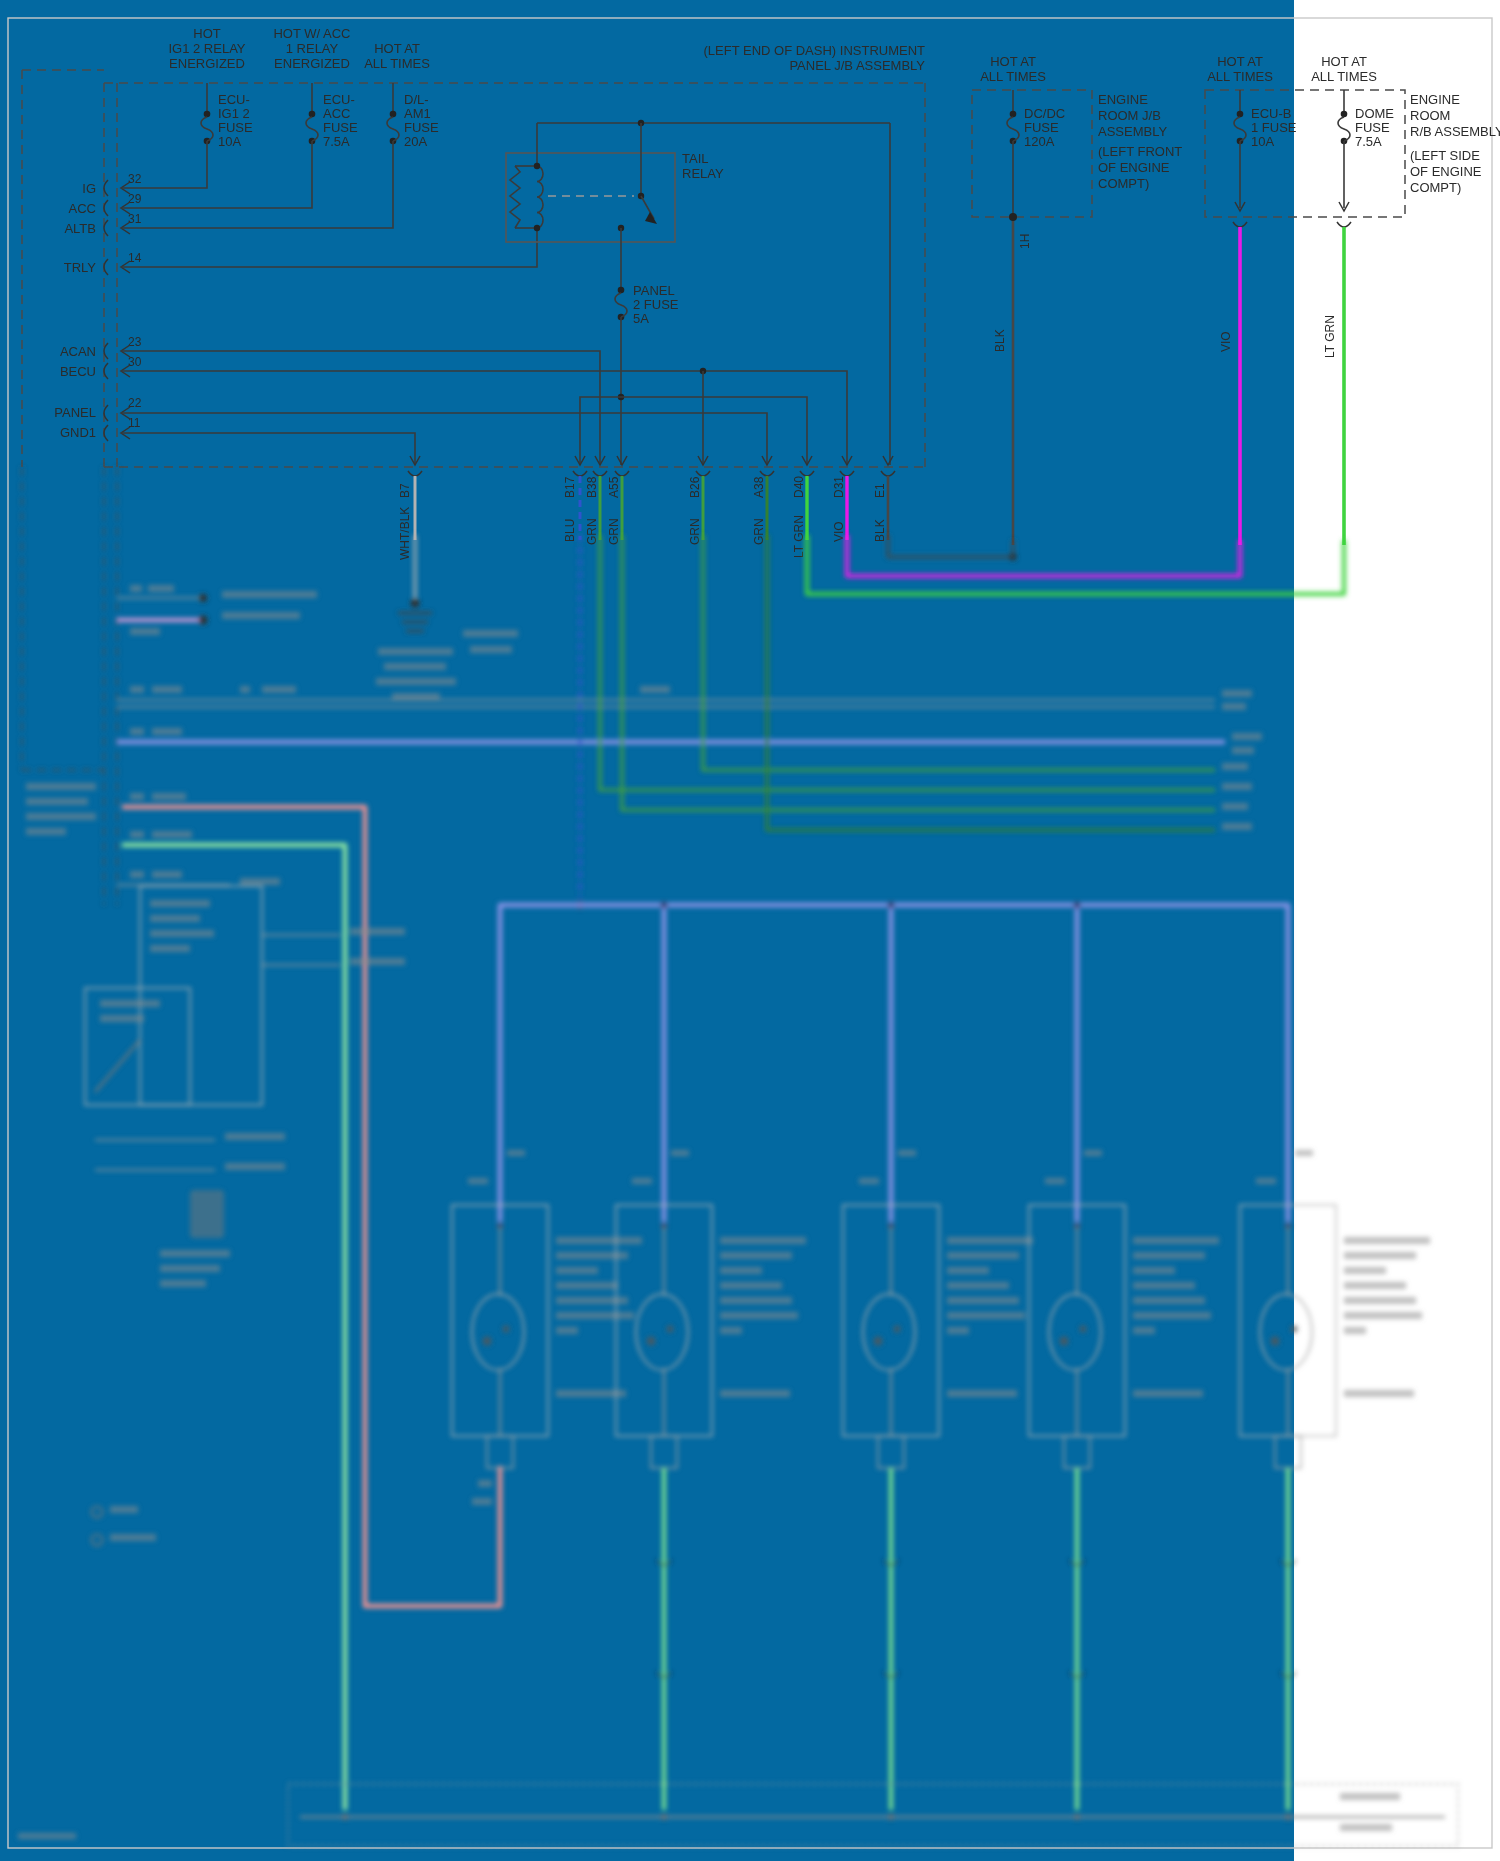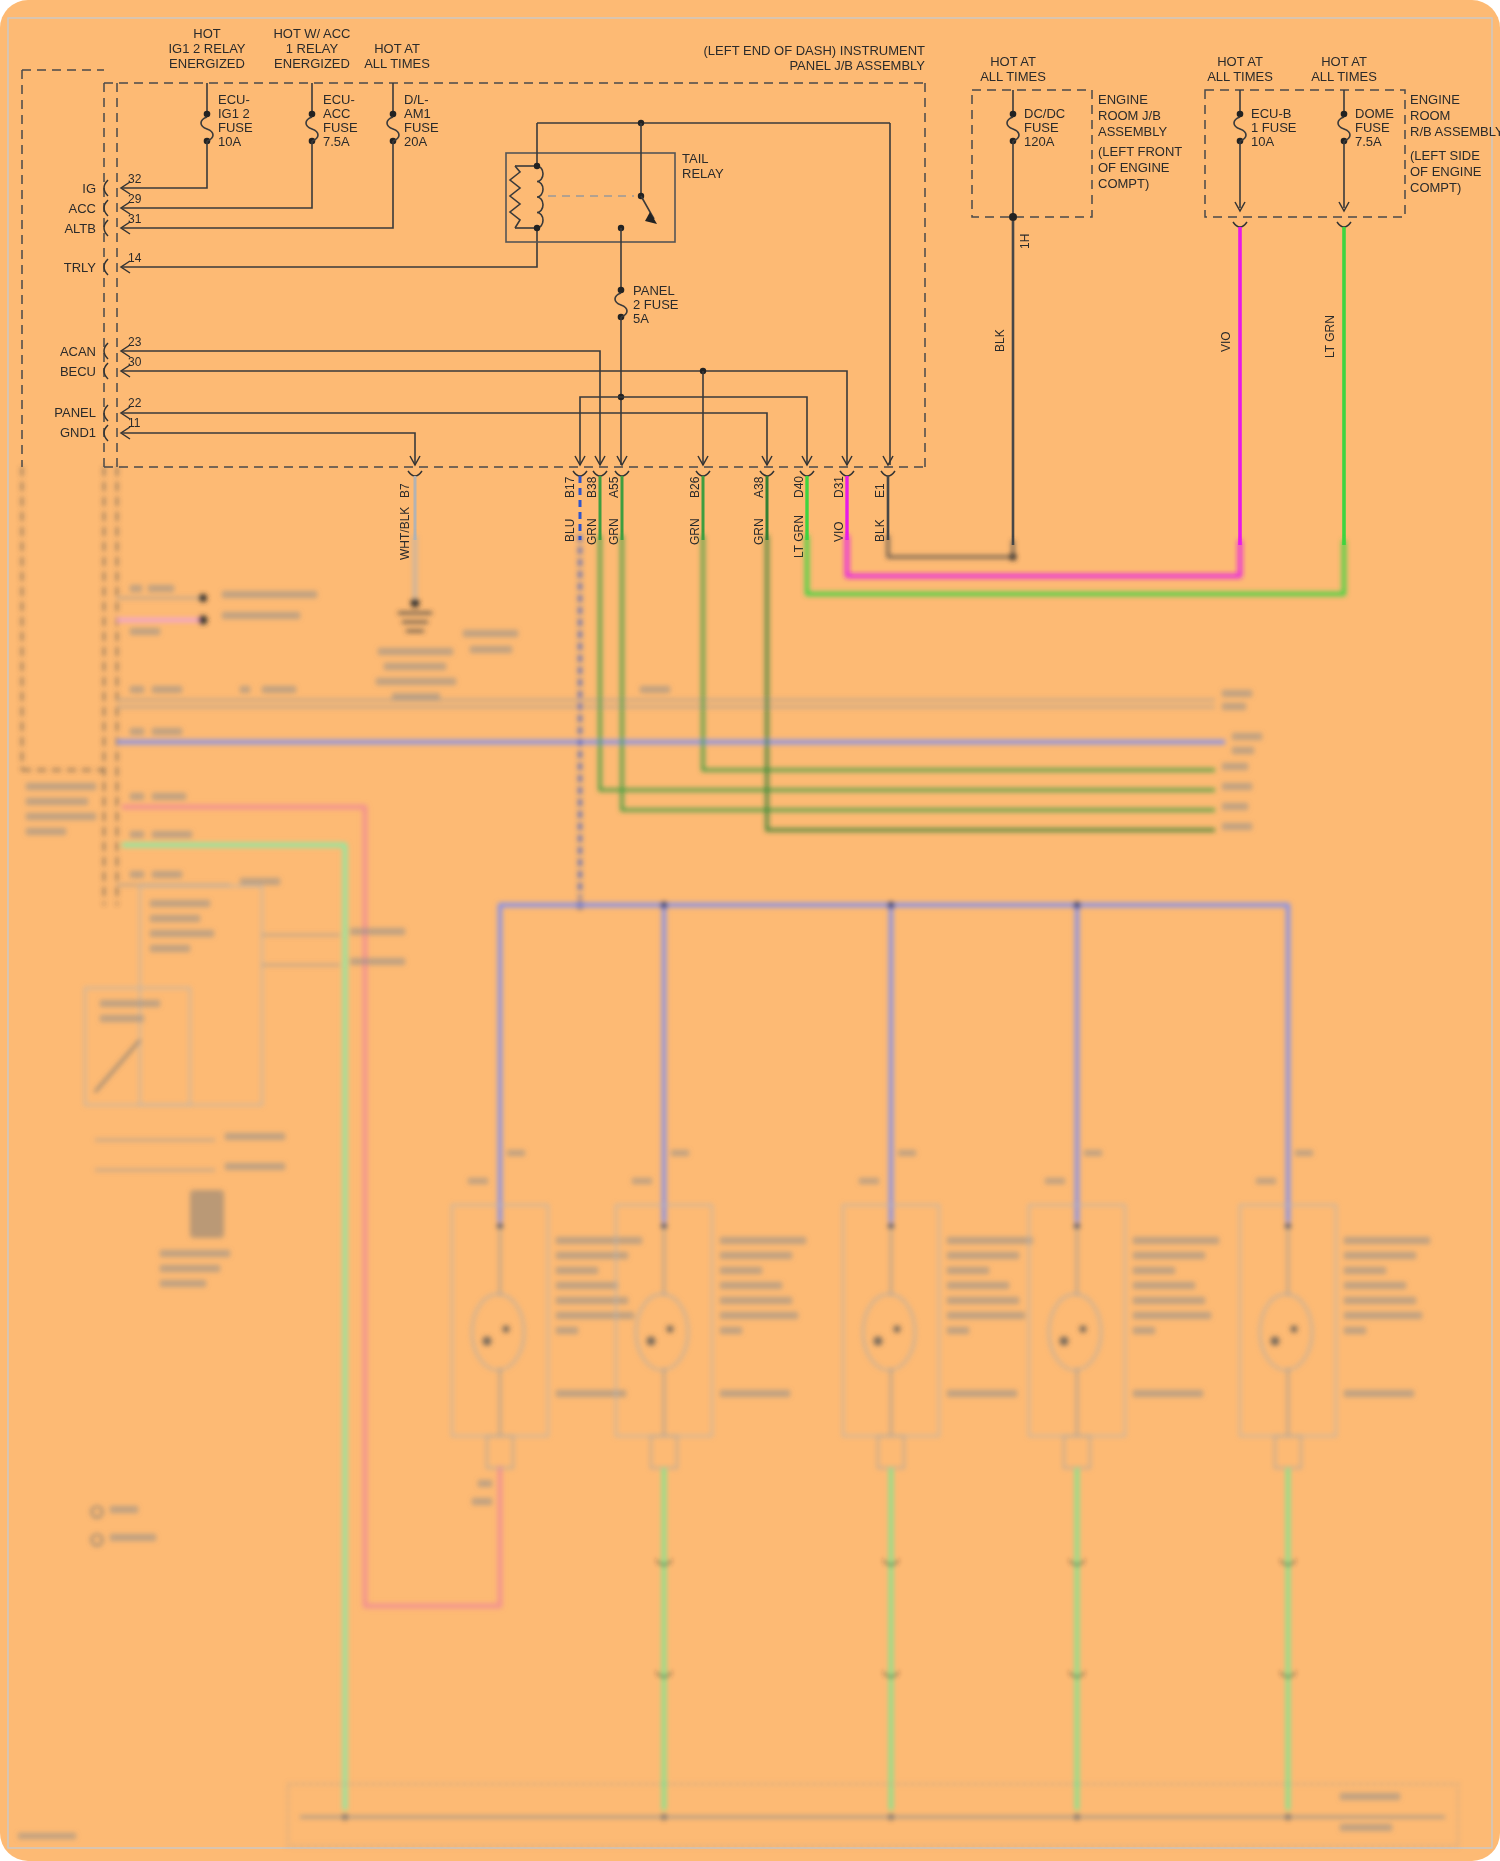--- a/index.html
+++ b/index.html
@@ -1,16 +1,16 @@
 <!DOCTYPE html>
 <html><head>
 <meta charset="utf-8">
 <style>
   html,body{margin:0;padding:0;background:#ffffff;}
-  .page{width:1500px;height:1861px;position:relative;background:#fdba74;font-family:"Liberation Sans",sans-serif;border-radius:28px;}
+  .page{width:1294px;height:1861px;position:relative;background:#0369a1;font-family:"Liberation Sans",sans-serif;}
   svg{display:block;}
   text{font-family:"Liberation Sans",sans-serif;fill:#2b2b2b;}
   .t13{font-size:13px;}
   .t12{font-size:12px;}
   .mid{text-anchor:middle;}
   .end{text-anchor:end;}
   .wire{stroke:#3a3a3a;stroke-width:1.6;fill:none;}
   .dash{stroke:#4a4a4a;stroke-width:1.5;fill:none;stroke-dasharray:9 6;}
   .dot{fill:#222;}
   .boxln{stroke:#555;stroke-width:1.6;fill:none;}

